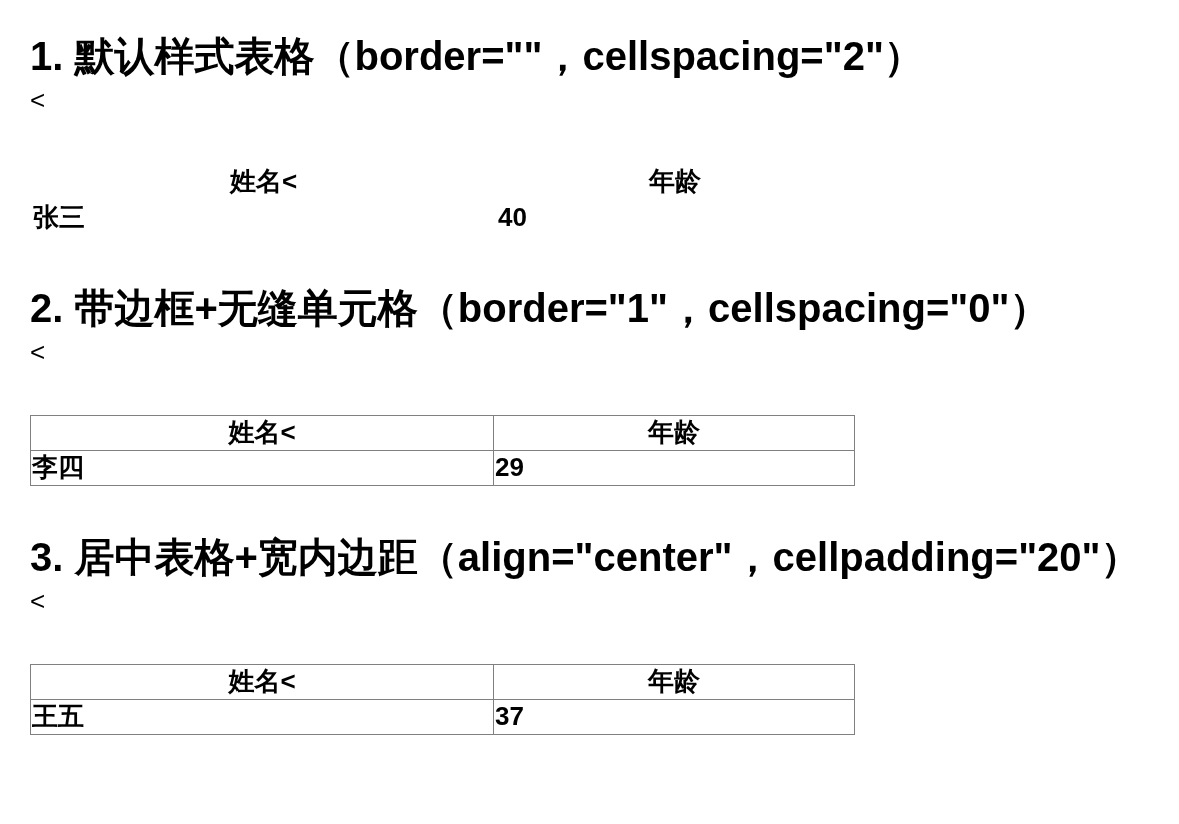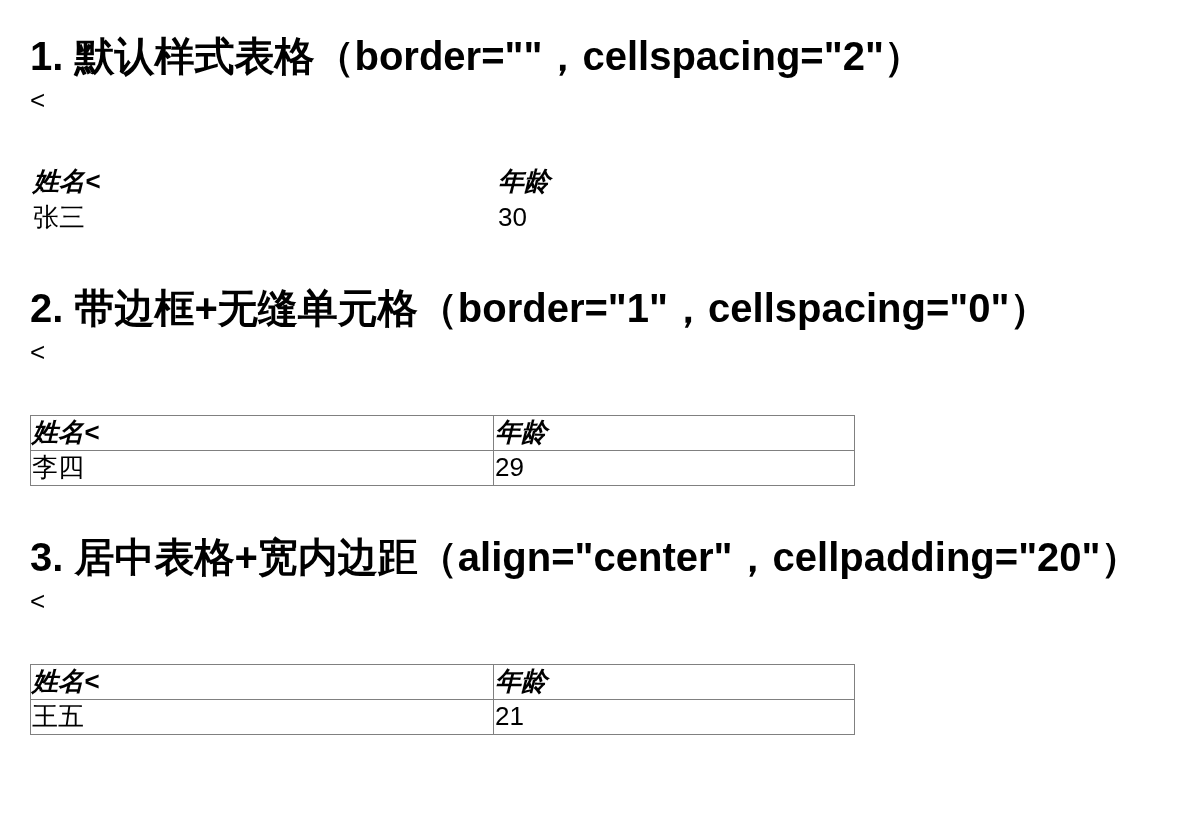--- a/index.html
+++ b/index.html
@@ -47,25 +47,24 @@
   table.demo col.col-name { width: 463px; }
   table.demo th,
   table.demo td {
     font-size: 26px;
     line-height: 30px;
     padding: 1px 1px 3px 1px;
     overflow: hidden;
   }
   table.demo th {
     font-weight: bold;
-    text-align: left;
-    font-style: italic;
+    text-align: center;
   }
   table.demo td {
-    font-weight: normal;
+    font-weight: bold;
     text-align: left;
   }
   table.demo.bordered {
     border-collapse: collapse;
     border-spacing: 0;
   }
   table.demo.bordered th,
   table.demo.bordered td {
     border: 1px solid var(--border-color);
   }
@@ -85,21 +84,21 @@
       </colgroup>
       <thead>
         <tr>
           <th>姓名&lt;</th>
           <th>年龄</th>
         </tr>
       </thead>
       <tbody>
         <tr>
           <td>张三</td>
-          <td>30</td>
+          <td>40</td>
         </tr>
       </tbody>
     </table>
   </section>
 
   <section class="demo-section">
     <h2 class="section-heading">2. 带边框+无缝单元格（border="1"，cellspacing="0"）</h2>
     <p class="stray">&lt;</p>
     <table class="demo bordered">
       <colgroup>
@@ -131,19 +130,19 @@
       </colgroup>
       <thead>
         <tr>
           <th>姓名&lt;</th>
           <th>年龄</th>
         </tr>
       </thead>
       <tbody>
         <tr>
           <td>王五</td>
-          <td>21</td>
+          <td>37</td>
         </tr>
       </tbody>
     </table>
   </section>
 
 </main>
 
 </body></html>

